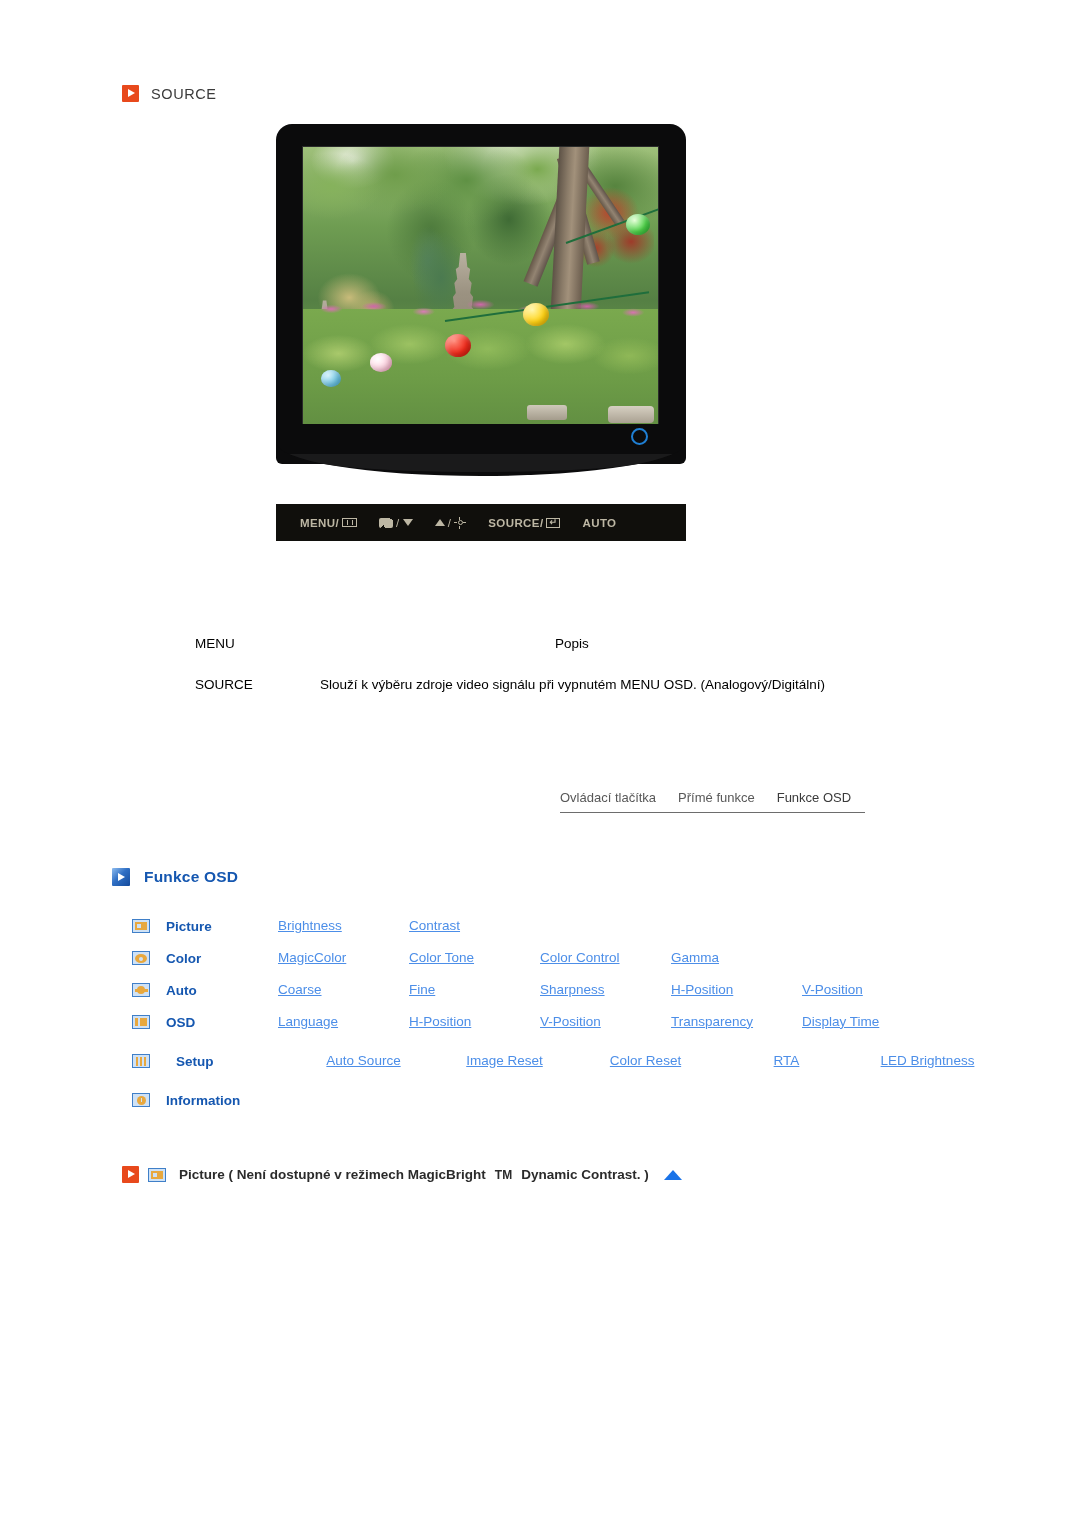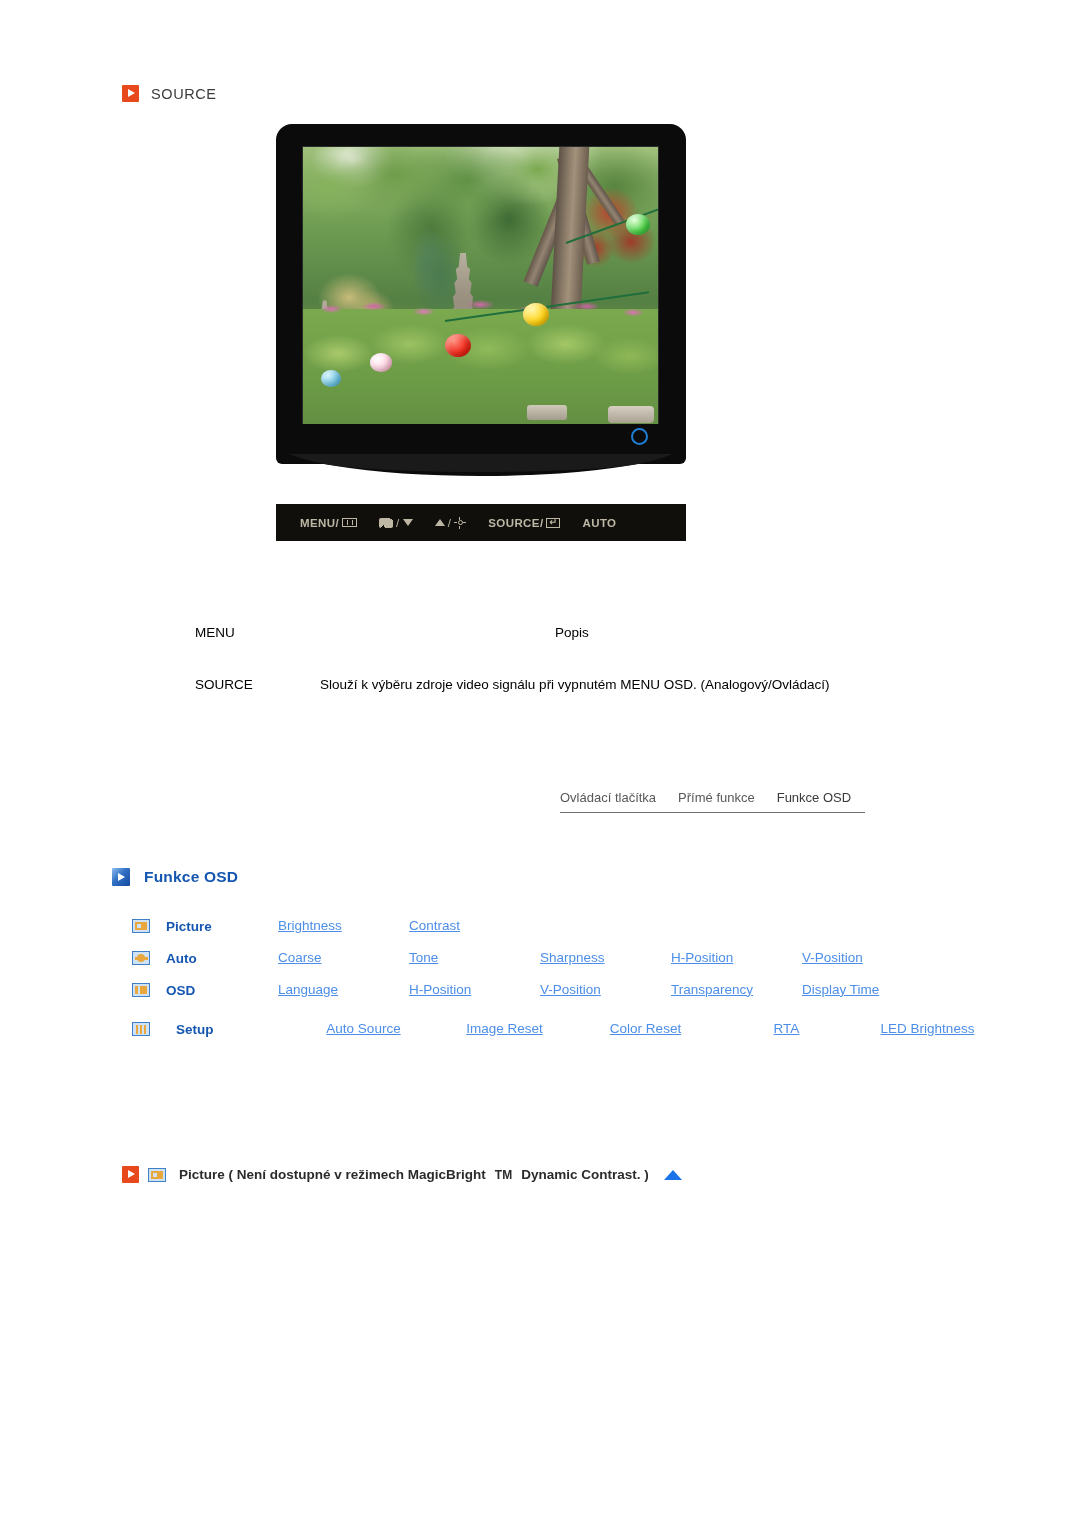--- a/index.html
+++ b/index.html
@@ -349,21 +349,21 @@
     position: absolute;
     left: 195px;
     top: 625px;
     width: 650px;
     font-size: 13.5px;
     color: #000;
   }
   .desc-head {
     display: flex;
     height: 36px;
-    align-items: flex-start;
+    align-items: center;
   }
   .desc-head-menu { width: 125px; }
   .desc-head-popis { padding-left: 235px; }
   .desc-row {
     display: flex;
     align-items: center;
     margin-top: 14px;
   }
   .desc-row-key { width: 125px; flex: 0 0 125px; }
   .desc-row-val { line-height: 1.45; }
@@ -559,21 +559,21 @@
   </span>
 </div>
 
 <div class="desc-table">
   <div class="desc-head">
     <div class="desc-head-menu">MENU</div>
     <div class="desc-head-popis">Popis</div>
   </div>
   <div class="desc-row">
     <div class="desc-row-key">SOURCE</div>
-    <div class="desc-row-val">Slouží k výběru zdroje video signálu při vypnutém MENU OSD. (Analogový/Ovládací)</div>
+    <div class="desc-row-val">Slouží k výběru zdroje video signálu při vypnutém MENU OSD. (Analogový/Digitální)</div>
   </div>
 </div>
 
 <div class="tabs">
   <span class="tab">Ovládací tlačítka</span>
   <span class="tab">Přímé funkce</span>
   <span class="tab active">Funkce OSD</span>
 </div>
 
 <div class="osd-head">
@@ -589,29 +589,41 @@
         <i class="b"></i>
       </span>
     <span class="osd-cat">Picture</span>
     <span class="osd-item">Brightness</span>
     <span class="osd-item">Contrast</span>
     <span class="osd-item"></span>
     <span class="osd-item"></span>
     <span class="osd-item"></span>
   </div>
 
+  <div class="osd-row">
+    <span class="osd-ico ico-color">
+        <i class="a"></i>
+        <i class="b"></i>
+      </span>
+    <span class="osd-cat">Color</span>
+    <span class="osd-item">MagicColor</span>
+    <span class="osd-item">Color Tone</span>
+    <span class="osd-item">Color Control</span>
+    <span class="osd-item">Gamma</span>
+    <span class="osd-item"></span>
+  </div>
 
   <div class="osd-row">
     <span class="osd-ico ico-image">
         <i class="a"></i>
         <i class="b"></i>
       </span>
     <span class="osd-cat">Auto</span>
     <span class="osd-item">Coarse</span>
-    <span class="osd-item">Tone</span>
+    <span class="osd-item">Fine</span>
     <span class="osd-item">Sharpness</span>
     <span class="osd-item">H-Position</span>
     <span class="osd-item">V-Position</span>
   </div>
 
   <div class="osd-row">
     <span class="osd-ico ico-osd">
         <i class="a"></i>
         <i class="b"></i>
       </span>
@@ -630,20 +642,27 @@
         <i class="c"></i>
       </span>
     <span class="osd-cat">Setup</span>
     <span class="osd-item center">Auto Source</span>
     <span class="osd-item center">Image Reset</span>
     <span class="osd-item center">Color Reset</span>
     <span class="osd-item center">RTA</span>
     <span class="osd-item center">LED Brightness</span>
   </div>
 
+  <div class="osd-row">
+    <span class="osd-ico ico-info">
+        <i class="a"></i>
+        <i class="b"></i>
+      </span>
+    <span class="osd-cat">Information</span>
+  </div>
 
 </div>
 
 <div class="note">
   <span class="sq-icon-red"></span>
   <span class="osd-ico ico-picture" style="margin-right:4px">
       <i class="a"></i>
       <i class="b"></i>
     </span>
   <span>Picture ( Není dostupné v režimech MagicBright</span>

